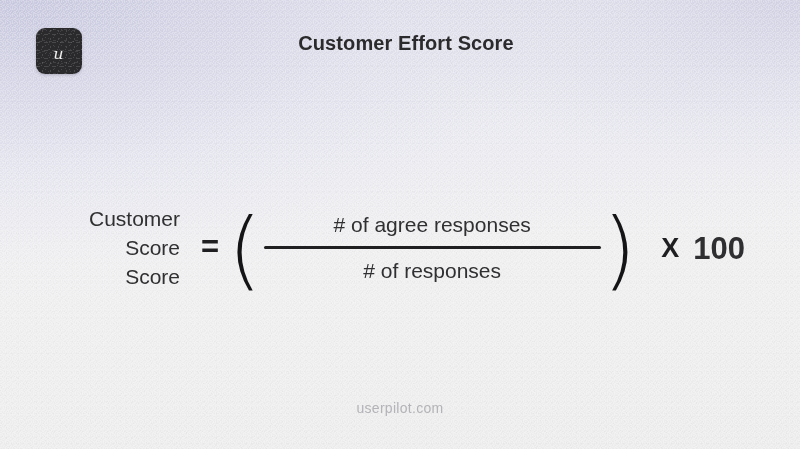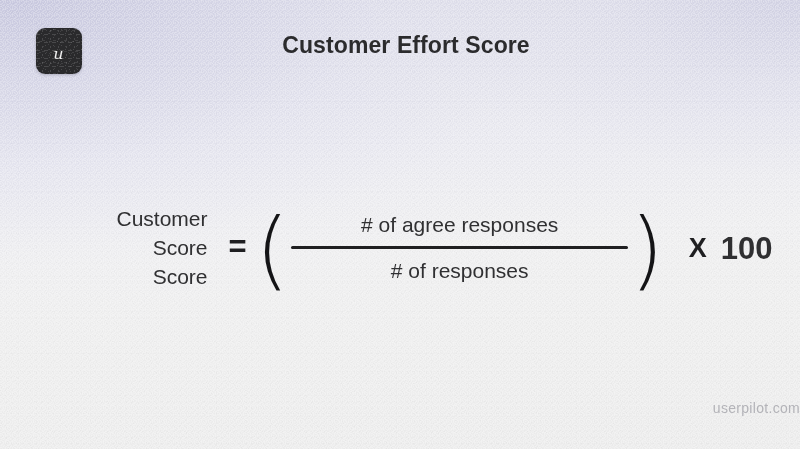--- a/index.html
+++ b/index.html
@@ -73,35 +73,35 @@
   }
 
   
   .title {
     position: absolute;
     left: 0;
     right: 0;
     top: 32px;
     text-align: center;
     color: #2b2b2d;
-    font-size: 23px;
+    font-size: 20px;
     font-weight: bold;
     letter-spacing: 0.1px;
     padding-left: 12px;
   }
 
   
   .formula {
     position: absolute;
     left: 0;
     top: 205px;
     width: 800px;
     display: flex;
     align-items: center;
-    justify-content: center;
+    justify-content: flex-start;
   }
 
   .lhs {
     width: 180px;
     text-align: right;
     color: #303032;
     font-size: 21px;
     line-height: 1.38;
     font-weight: 400;
   }
@@ -157,21 +157,21 @@
     font-weight: 700;
     line-height: 1;
   }
 
   
   .footer {
     position: absolute;
     left: 0;
     right: 0;
     top: 400px;
-    text-align: right;
+    text-align: center;
     color: #b3b3b8;
     font-size: 14px;
     letter-spacing: 0.3px;
   }
 </style>
 </head>
 <body>
 
 <div class="slide">
 

